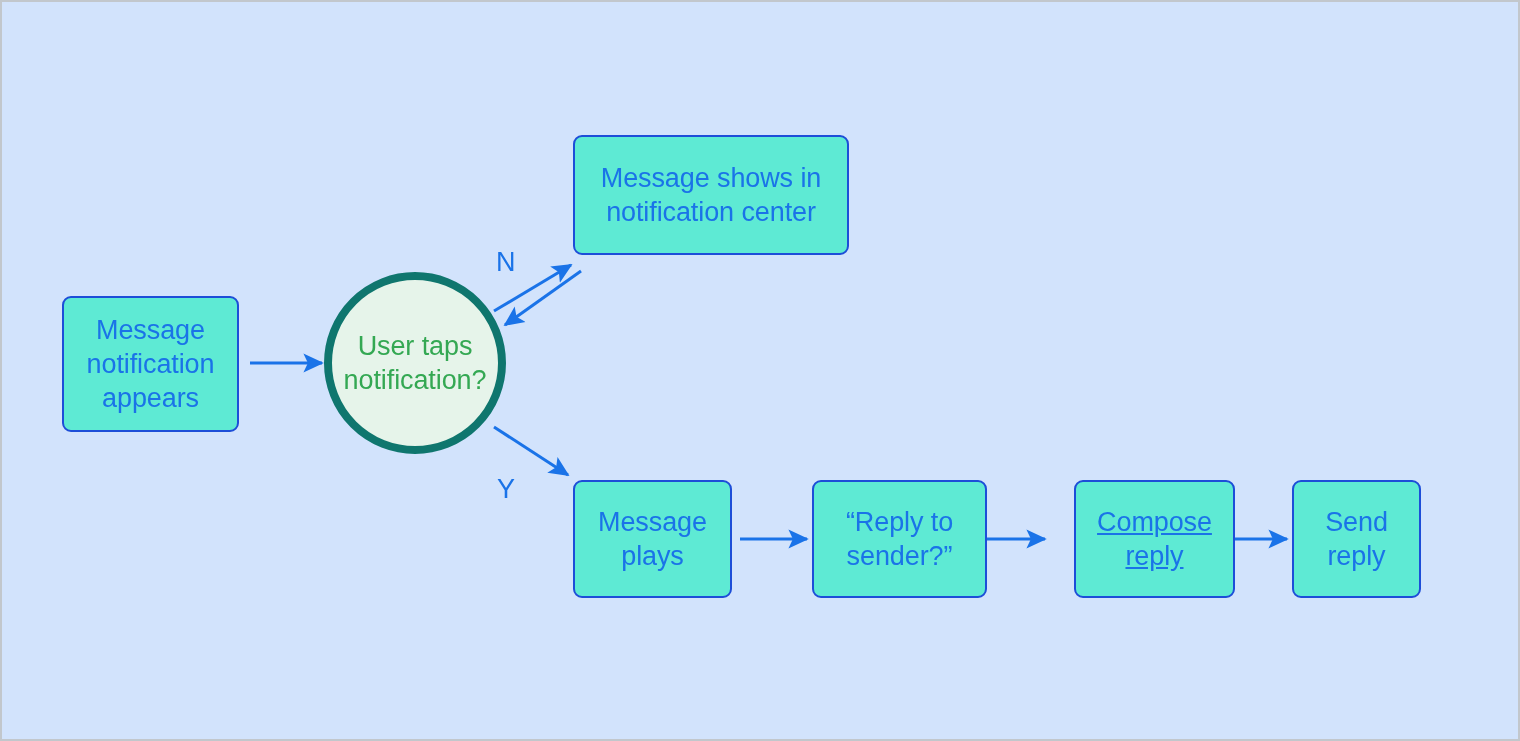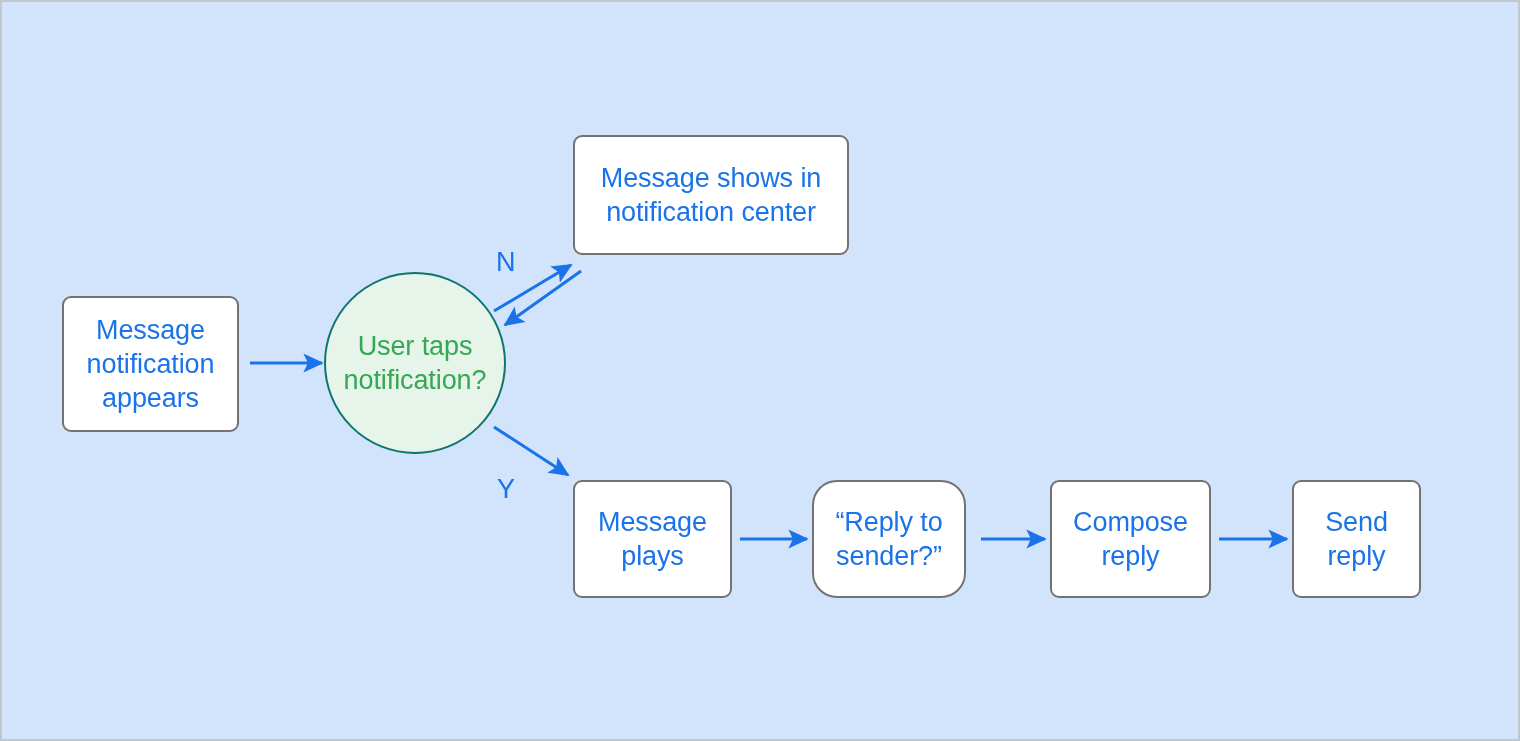--- a/index.html
+++ b/index.html
@@ -26,34 +26,34 @@
     height: 741px;
     pointer-events: none;
   }
   .node {
     position: absolute;
     box-sizing: border-box;
     display: flex;
     align-items: center;
     justify-content: center;
     text-align: center;
-    background: #ffffff;
-    border: 2px solid #737373;
+    background: #5eead4;
+    border: 2px solid #1d4ed8;
     border-radius: 9px;
     color: #1a73e8;
     font-size: 27px;
     line-height: 1.26;
     letter-spacing: -0.1px;
     white-space: pre-line;
     z-index: 2;
   }
   .node.decision {
     border-radius: 50%;
     background: #e6f4ea;
-    border: 2px solid #0f766e;
+    border: 8px solid #0f766e;
     color: #34a853;
   }
   .edge-label {
     position: absolute;
     color: #1a73e8;
     font-size: 27px;
     line-height: 1;
     z-index: 3;
     white-space: nowrap;
   }
@@ -83,23 +83,23 @@
   <div id="nodes-group">
       <div class="node" style="left: 60px; top: 294px; width: 177px; height: 136px;">Message
 notification
 appears</div>
       <div class="node decision" style="left: 322px; top: 270px; width: 182px; height: 182px;">User taps
 notification?</div>
       <div class="node" style="left: 571px; top: 133px; width: 276px; height: 120px;">Message shows in
 notification center</div>
       <div class="node" style="left: 571px; top: 478px; width: 159px; height: 118px;">Message
 plays</div>
-      <div class="node" style="left: 810px; top: 478px; width: 154px; height: 118px; border-radius: 25px;">“Reply to
+      <div class="node" style="left: 810px; top: 478px; width: 175px; height: 118px;">“Reply to
 sender?”</div>
-      <div class="node" style="left: 1048px; top: 478px; width: 161px; height: 118px;">Compose
+      <div class="node" style="left: 1072px; top: 478px; width: 161px; height: 118px; text-decoration: underline;">Compose
 reply</div>
       <div class="node" style="left: 1290px; top: 478px; width: 129px; height: 118px;">Send
 reply</div>
     </div>
   <div id="labels-group">
       <div class="edge-label" style="left: 494px; top: 247px;">N</div>
       <div class="edge-label" style="left: 495px; top: 474px;">Y</div>
     </div>
 
 </div>

